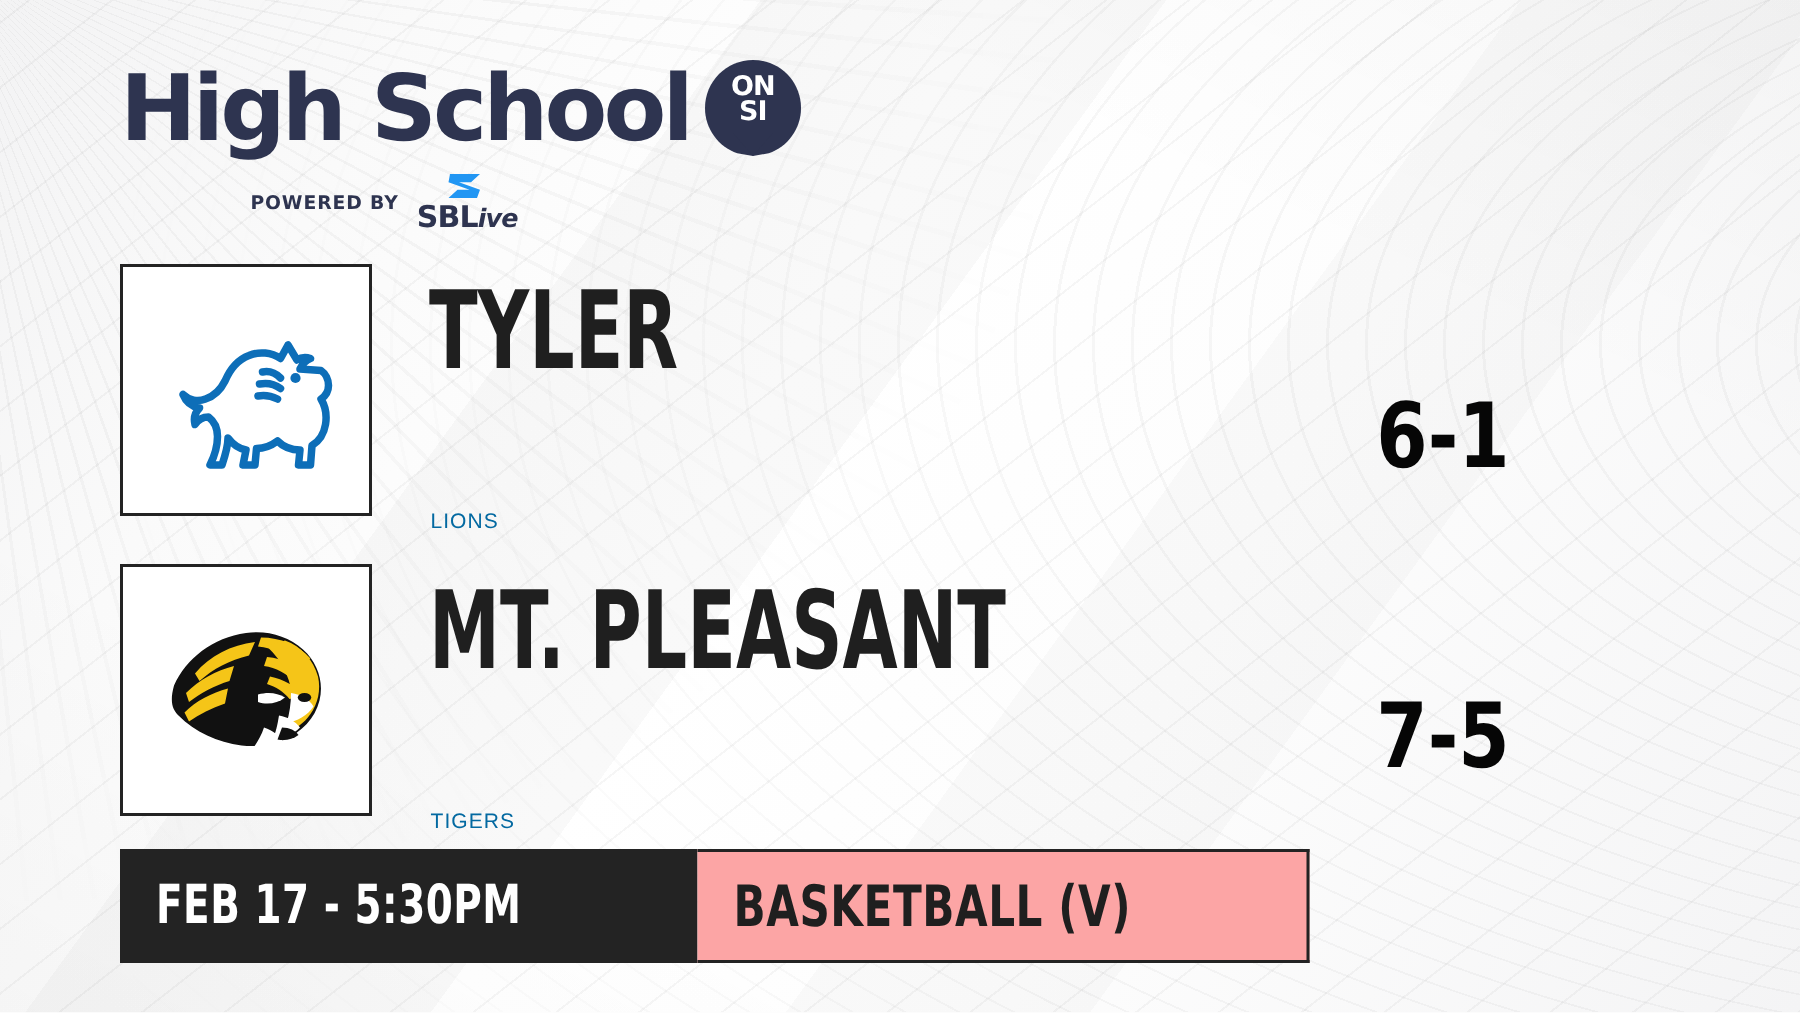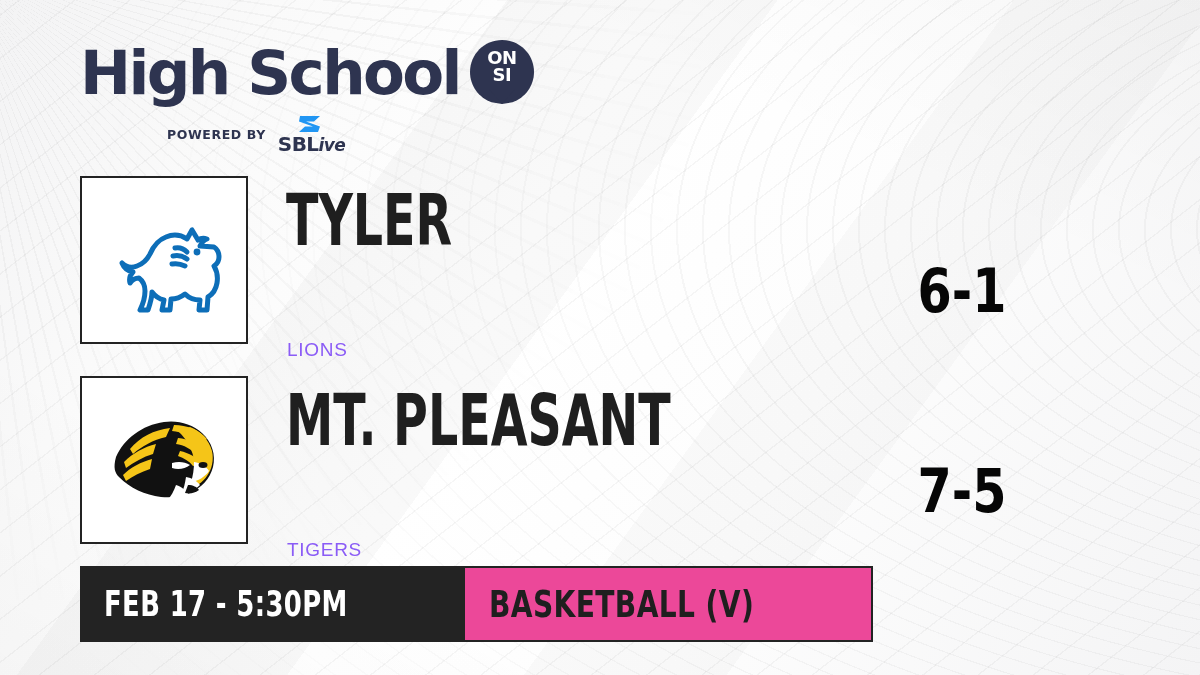--- a/index.html
+++ b/index.html
@@ -187,23 +187,23 @@
   }
   .team-name-top { top: 8px; font-size: 72px; letter-spacing: 0px; }
   .team-name-bot { top: 8px; font-size: 72px; letter-spacing: 0px; }
 
   .team-mascot {
     position: absolute;
     left: 287px;
     top: 163px;
     font-family: "Liberation Sans", sans-serif;
     font-weight: 400;
-    font-size: 19px;
+    font-size: 14px;
     letter-spacing: 0.7px;
-    color: #8b5cf6;
+    color: #0369a1;
     white-space: nowrap;
   }
 
   .team-record {
     position: absolute;
     left: 862px;
     width: 200px;
     text-align: center;
     font-family: "DejaVu Sans", sans-serif;
     font-weight: 700;
@@ -237,21 +237,21 @@
     font-weight: 700;
     font-size: 36px;
     color: #ffffff;
     line-height: 1;
     white-space: nowrap;
     transform: scaleX(0.72);
     transform-origin: left center;
     letter-spacing: 0.5px;
   }
   .banner-sport {
-    background: #ec4899;
+    background: #fca5a5;
     border: 2px solid #232323;
     border-left: none;
     box-sizing: border-box;
     display: flex;
     align-items: center;
     padding: 0 24px;
   }
   .banner-sport-text {
     font-family: "DejaVu Sans", sans-serif;
     font-weight: 700;

